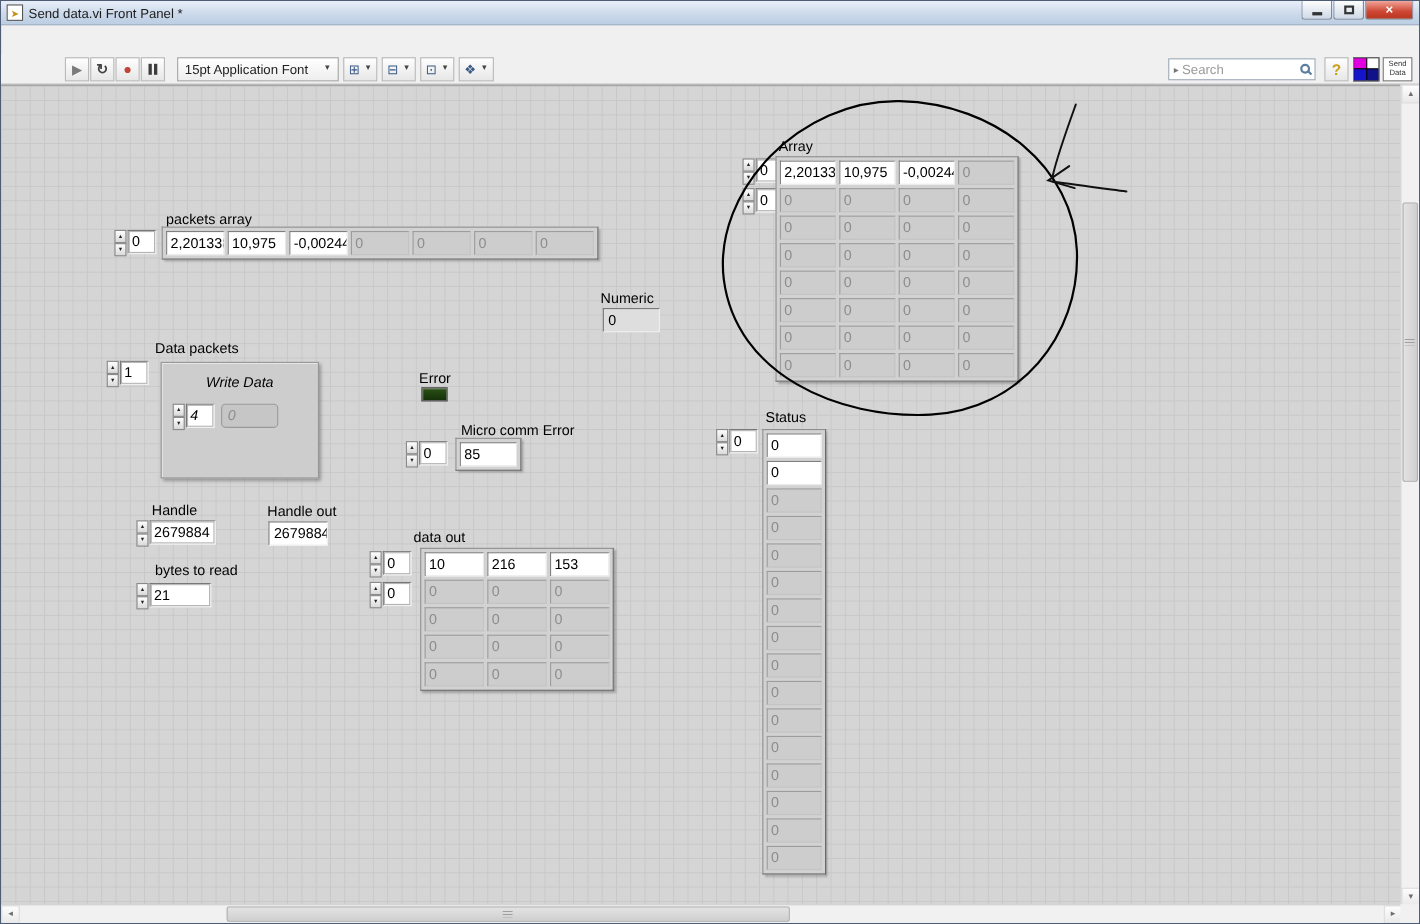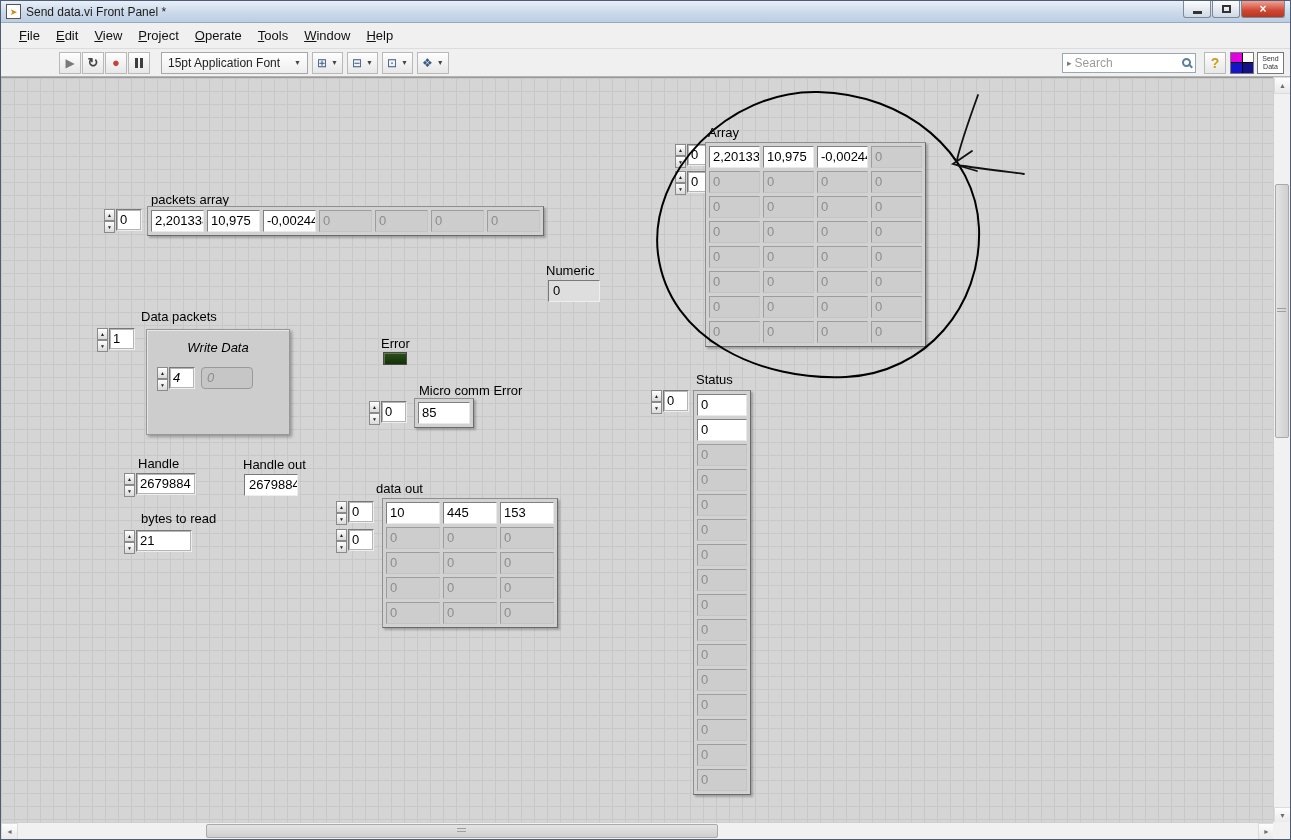--- a/index.html
+++ b/index.html
@@ -116,30 +116,20 @@
         </div>
       <div class="wbtn">
           <span class="glyph-max"></span>
         </div>
       <div class="wbtn close">
           <span>×</span>
         </div>
     </div>
   </div>
 
-  <div class="menubar">
-    <span class="mitem">File</span>
-    <span class="mitem">Edit</span>
-    <span class="mitem">View</span>
-    <span class="mitem">Project</span>
-    <span class="mitem">Operate</span>
-    <span class="mitem">Tools</span>
-    <span class="mitem">Window</span>
-    <span class="mitem">Help</span>
-  </div>
 
   <div class="toolbar">
     <span class="tsp56"></span>
     <div class="tbtn">
         <span class="runglyph">▶</span>
       </div>
     <div class="tbtn">
         <span class="contglyph">↻</span>
       </div>
     <div class="tbtn">
@@ -283,21 +273,21 @@
     </div>
     <div class="idx" style="left:335px;top:451px">
       <span class="spin">
           <span class="sb">▲</span>
           <span class="sb">▼</span>
         </span>
       <span class="ibox">0</span>
     </div>
     <div class="agrid" style="left:381px;top:420px;grid-template-columns:repeat(3,54px)">
         <div class="cell">10</div>
-        <div class="cell">445</div>
+        <div class="cell">216</div>
         <div class="cell">153</div>
         <div class="cell off">0</div>
         <div class="cell off">0</div>
         <div class="cell off">0</div>
         <div class="cell off">0</div>
         <div class="cell off">0</div>
         <div class="cell off">0</div>
         <div class="cell off">0</div>
         <div class="cell off">0</div>
         <div class="cell off">0</div>

